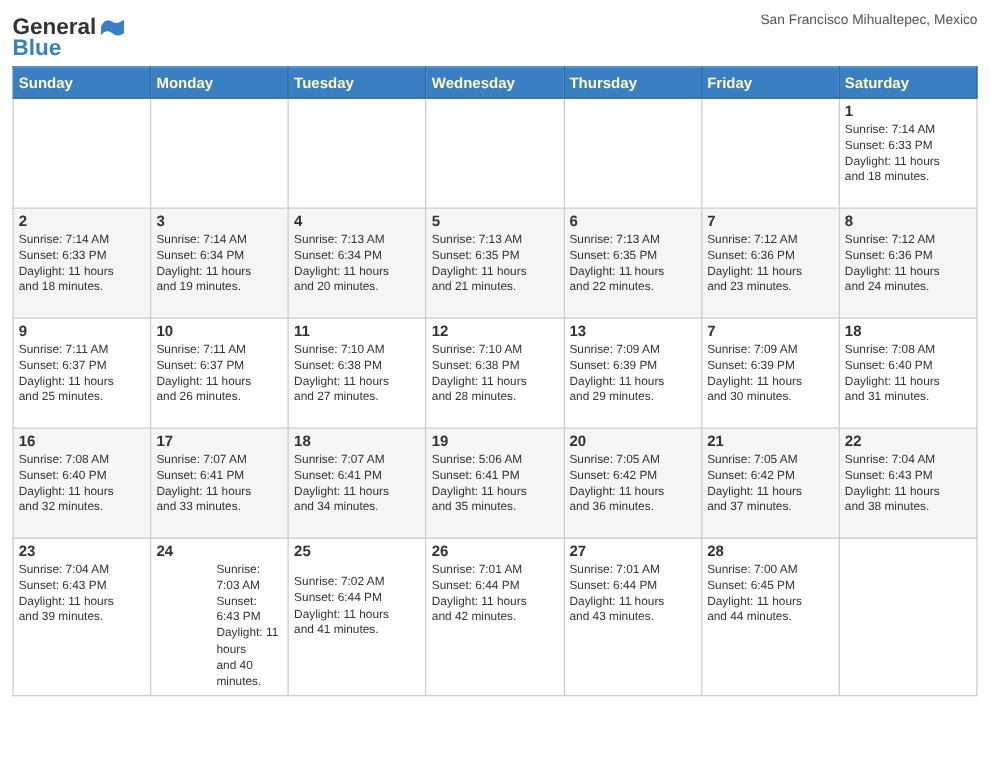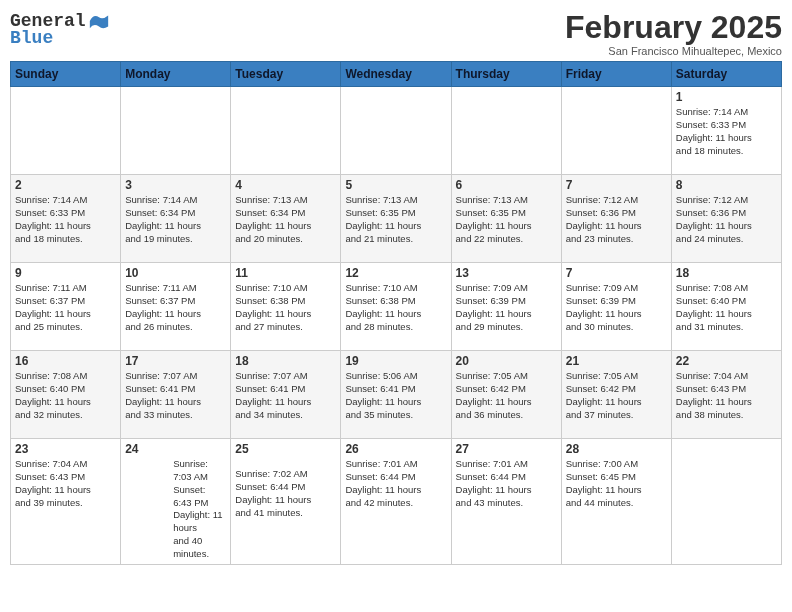--- a/index.html
+++ b/index.html
@@ -12,21 +12,20 @@
     }
     .header {
       display: flex;
       justify-content: space-between;
       align-items: flex-start;
       margin-bottom: 4px;
     }
     .logo {
       display: flex;
       gap: 2px;
-      font-family: Liberation Mono, monospace;
     }
     .logo-text-general {
       font-size: 18px;
       font-weight: bold;
       color: #333;
     }
     .logo-text-blue {
       font-size: 18px;
       font-weight: bold;
       color: #3a7fc1;
@@ -49,21 +48,21 @@
       font-size: 11px;
       color: #555;
     }
     .calendar {
       width: 100%;
       border-collapse: collapse;
       border: 1px solid #ccc;
     }
     .calendar thead tr th {
       background-color: #3a7fc1;
-      color: #0f172a;
+      color: #fef9c3;
       font-size: 12px;
       font-weight: bold;
       padding: 5px 4px;
       text-align: left;
       border: 1px solid #2d6aa0;
     }
     .calendar tbody tr td {
       width: calc(100%/7);
       vertical-align: top;
       border: 1px solid #ccc;
@@ -100,21 +99,20 @@
       <div style="display:flex;align-items:center;">
         <span class="logo-text-general">General</span>
         <svg class="logo-icon" viewBox="0 0 24 24" fill="#3a7fc1">
           <path d="M2 12 Q6 4 12 8 Q16 11 22 6 L22 18 Q16 22 12 18 Q6 14 2 20 Z"></path>
         </svg>
       </div>
       <span class="logo-text-blue" style="margin-top:-4px;">Blue</span>
     </div>
   </div>
   <div class="title-block">
-    <div class="month-title">February 2025</div>
     <div class="subtitle">San Francisco Mihualtepec, Mexico</div>
   </div>
 </div>
 
 <table class="calendar">
   <thead>
     <tr>
     <th>Sunday</th>
         <th>Monday</th>
         <th>Tuesday</th>

